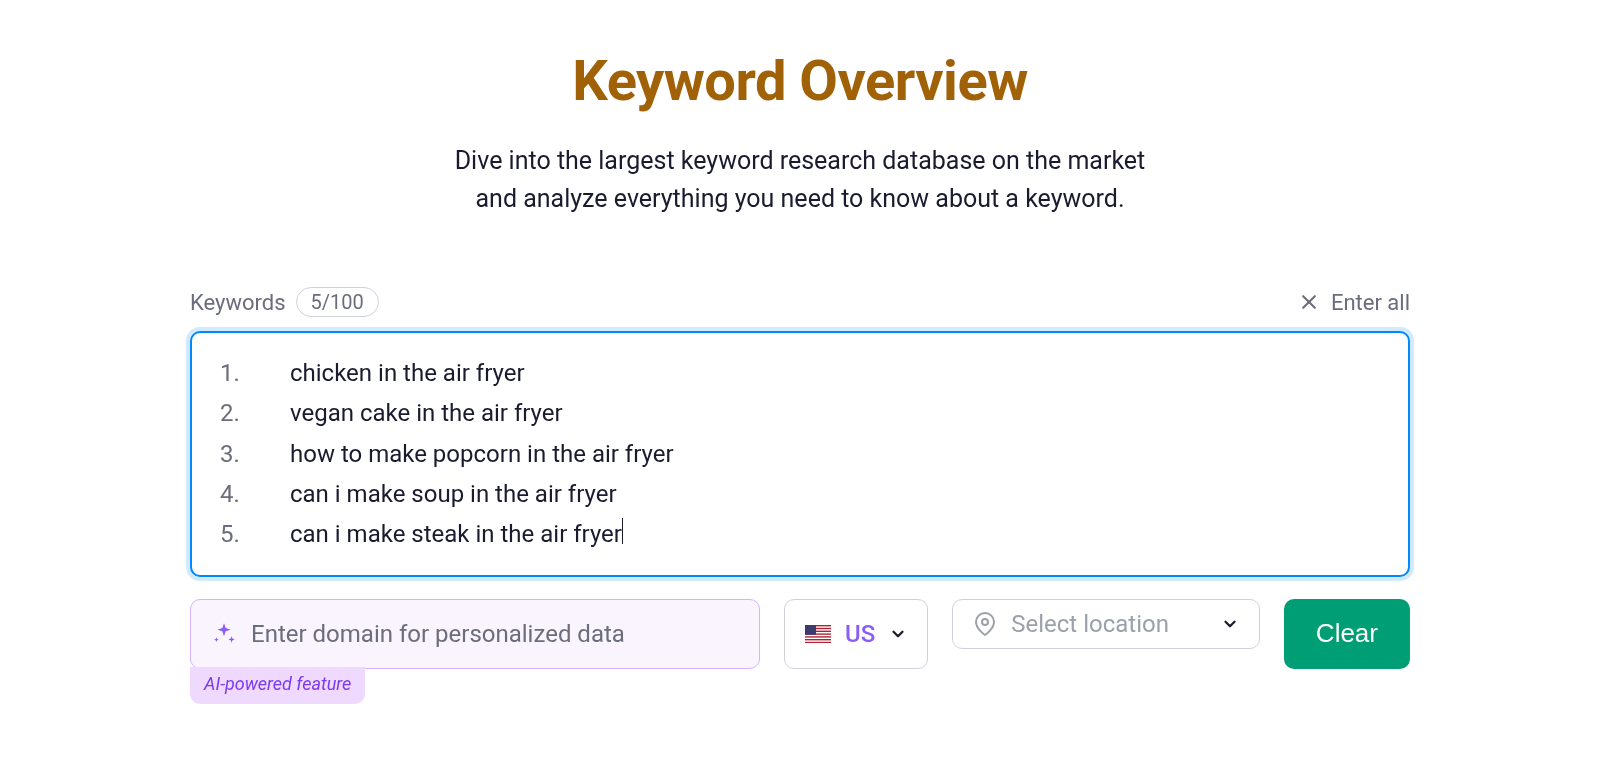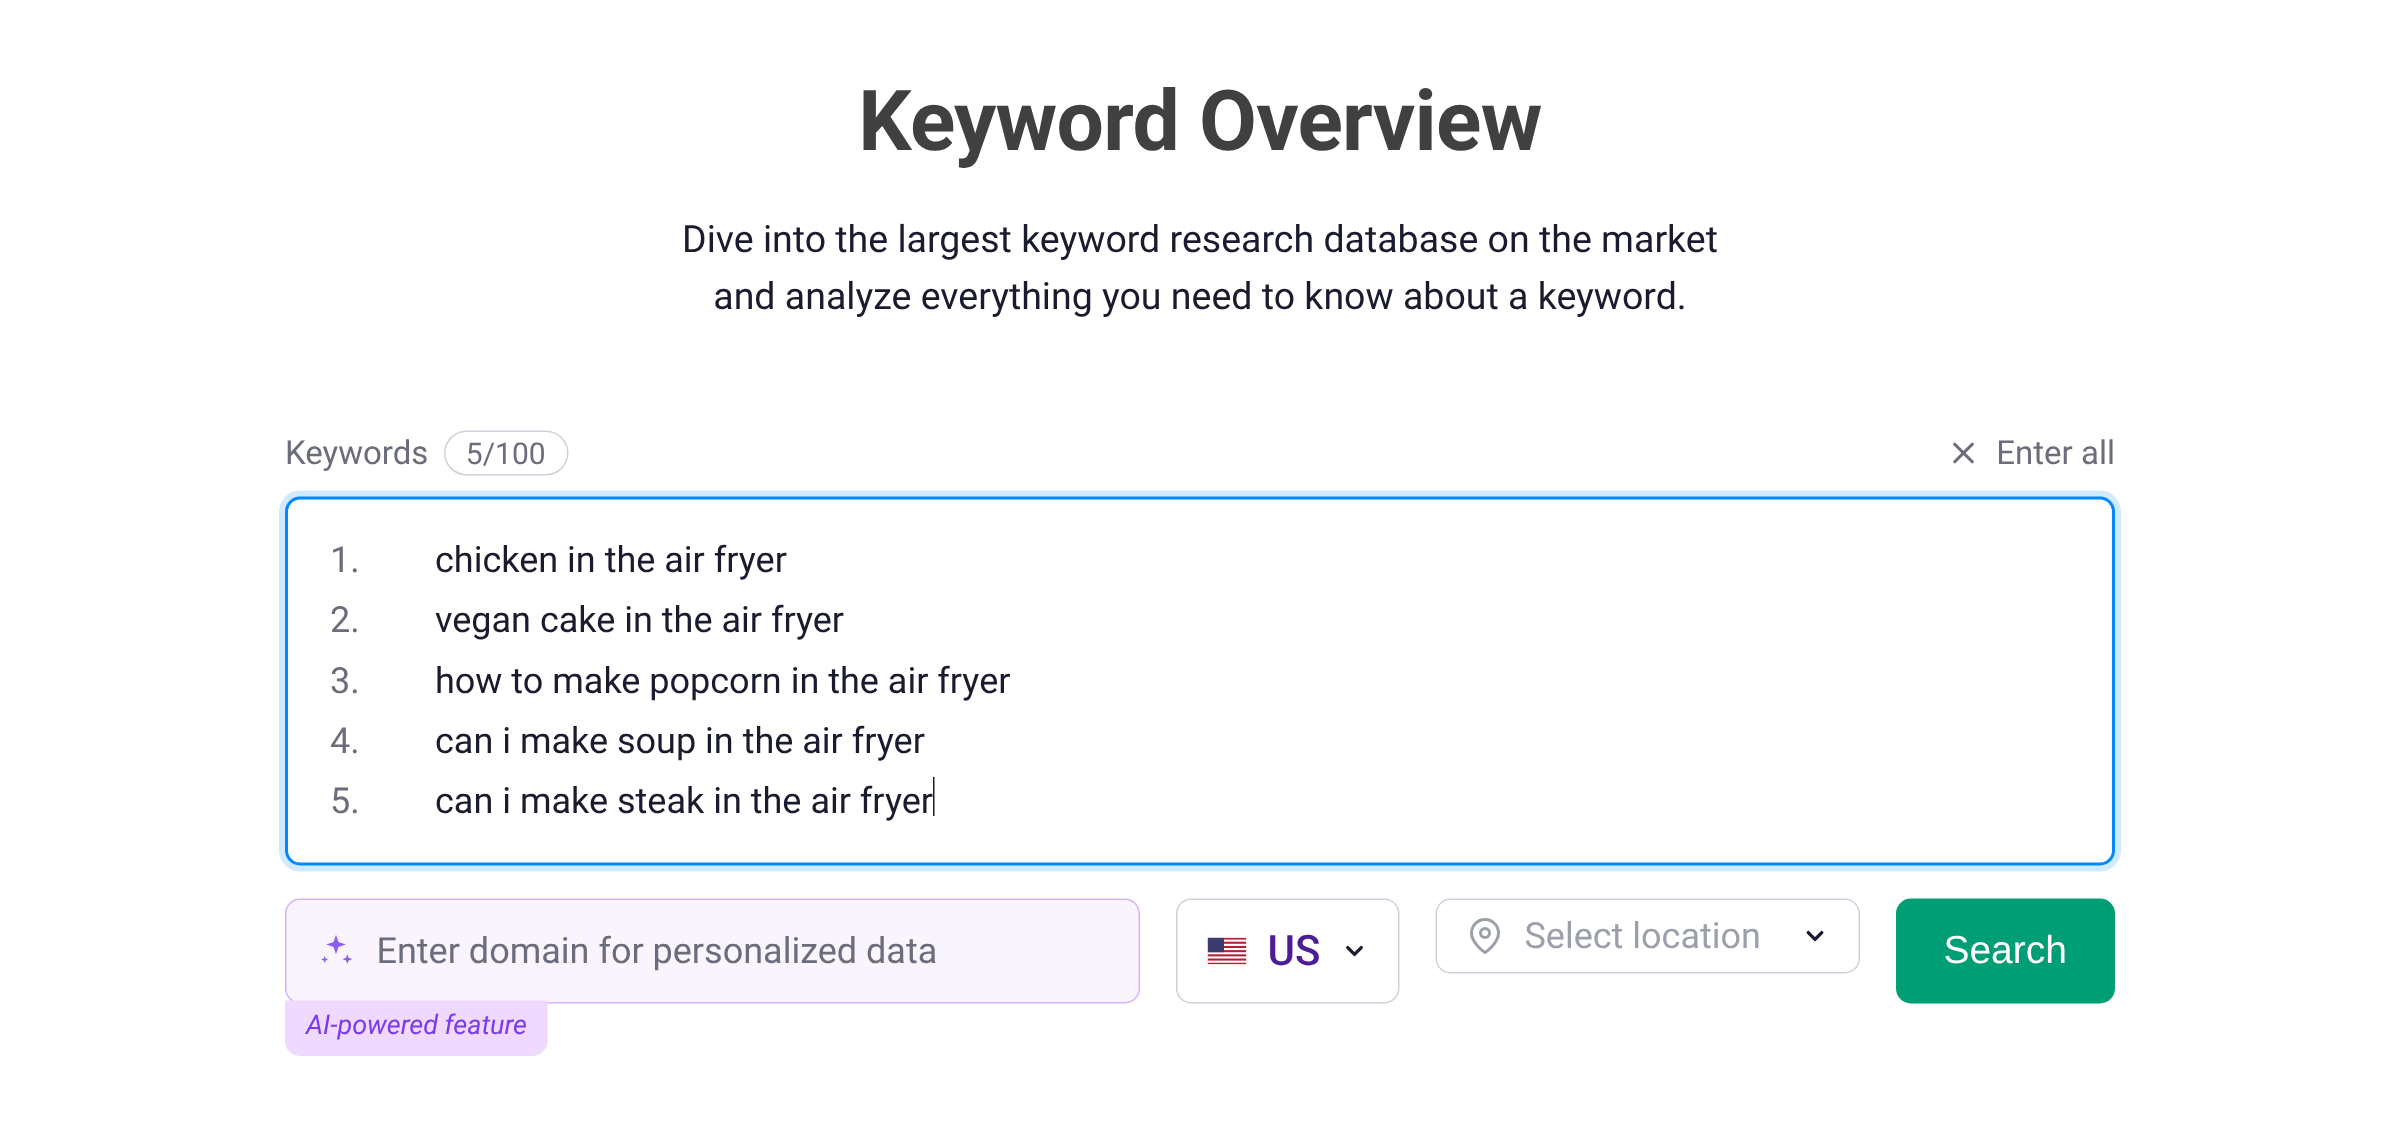--- a/index.html
+++ b/index.html
@@ -15,21 +15,21 @@
       padding-top: 48px;
     }
     .container {
       max-width: 1240px;
       margin: 0 auto;
       padding: 0 10px;
     }
     .page-title {
       font-size: 56px;
       font-weight: 700;
-      color: #404040;
+      color: #a16207;
       text-align: center;
       margin-bottom: 28px;
       letter-spacing: -0.5px;
     }
     .subtitle {
       font-size: 25px;
       color: #1a1b2e;
       text-align: center;
       line-height: 1.5;
       margin-bottom: 70px;
@@ -158,22 +158,22 @@
       background: #ffffff;
     }
     .flag-icon {
       width: 26px;
       height: 18px;
       display: inline-block;
       position: relative;
       overflow: hidden;
     }
     .country-code {
-      font-size: 28px;
-      color: #4c1d95;
+      font-size: 24px;
+      color: #8b5cf6;
       font-weight: 500;
     }
     .chevron-icon {
       width: 18px;
       height: 18px;
       color: #1a1b2e;
     }
     .location-select {
       height: 50px;
       border: 1.5px solid #d0d2db;
@@ -302,15 +302,15 @@
         </svg>
       </span>
       <span class="location-placeholder">Select location</span>
       <span class="chevron-icon">
         <svg viewBox="0 0 24 24" width="18" height="18" fill="none" stroke="currentColor" stroke-width="3" stroke-linecap="round" stroke-linejoin="round">
           <polyline points="6 9 12 15 18 9"></polyline>
         </svg>
       </span>
     </div>
 
-    <button class="search-button">Search</button>
+    <button class="search-button">Clear</button>
   </div>
 </div>
 
 </body></html>

